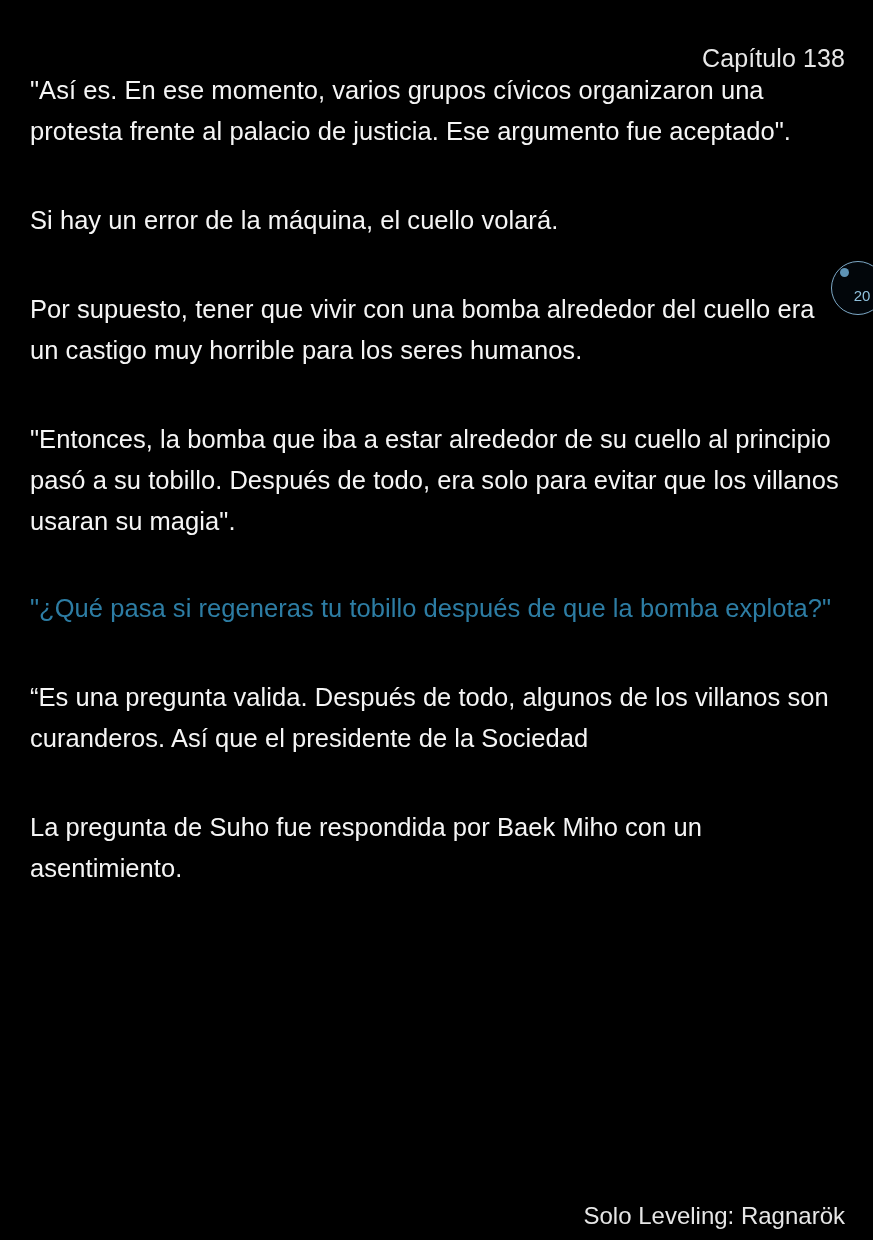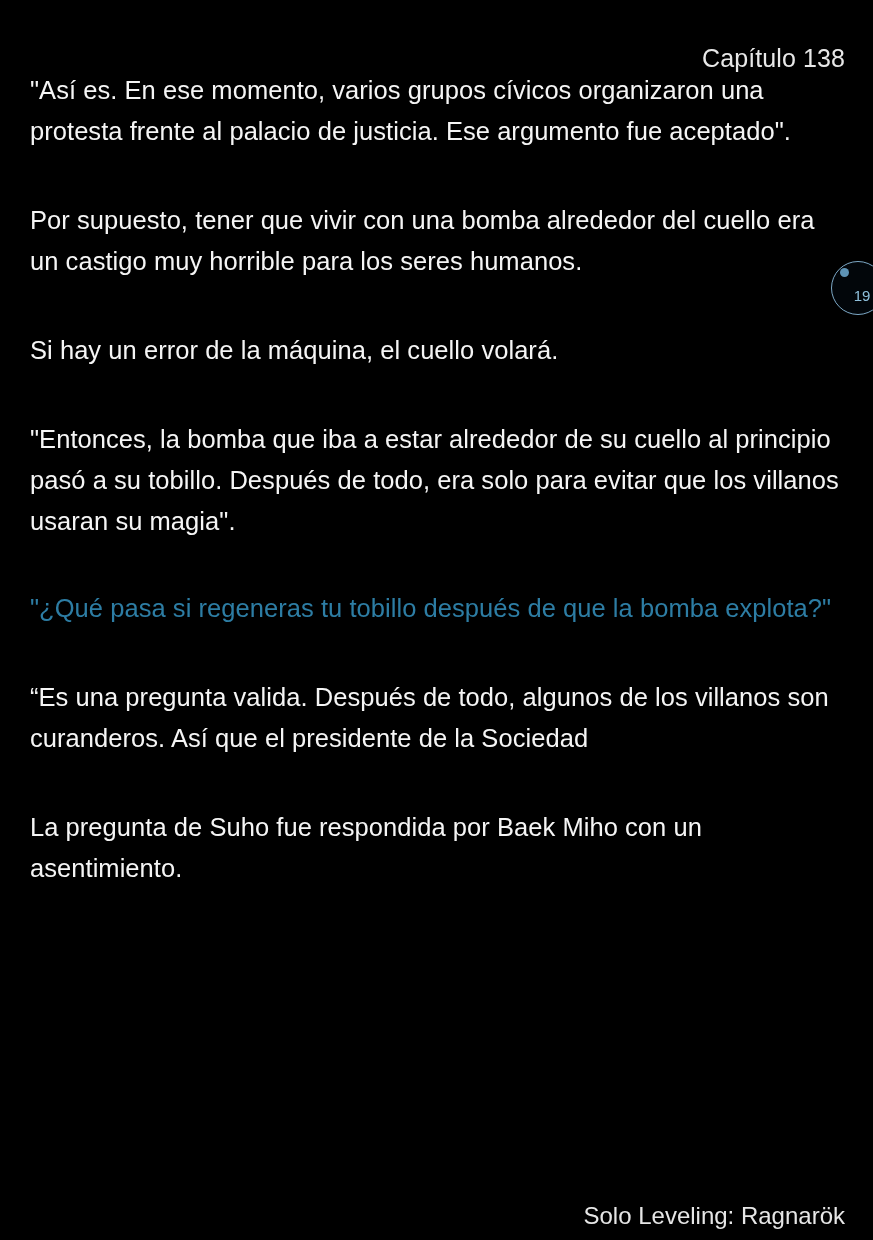--- a/index.html
+++ b/index.html
@@ -96,30 +96,30 @@
 </style>
 </head>
 <body>
 
 <div class="page">
 
   <div class="chapter-header">Capítulo 138</div>
 
   <div class="content">
     <p class="para">"Así es. En ese momento, varios grupos cívicos organizaron una protesta frente al palacio de justicia. Ese argumento fue aceptado".</p>
+    <p class="para">Si hay un error de la máquina, el cuello volará.</p>
     <p class="para">Por supuesto, tener que vivir con una bomba alrededor del cuello era un castigo muy horrible para los seres humanos.</p>
-    <p class="para">Si hay un error de la máquina, el cuello volará.</p>
     <p class="para tight">"Entonces, la bomba que iba a estar alrededor de su cuello al principio pasó a su tobillo. Después de todo, era solo para evitar que los villanos usaran su magia".</p>
     <p class="para highlight">"¿Qué pasa si regeneras tu tobillo después de que la bomba explota?"</p>
     <p class="para">“Es una pregunta valida. Después de todo, algunos de los villanos son curanderos. Así que el presidente de la Sociedad</p>
     <p class="para">La pregunta de Suho fue respondida por Baek Miho con un asentimiento.</p>
   </div>
 
   <div class="badge">
     <span class="dot"></span>
-    <span class="num">19</span>
+    <span class="num">20</span>
   </div>
 
   <div class="footer">
     <span>Solo Leveling: Ragnarök</span>
   </div>
 
 </div>
 
 </body></html>

